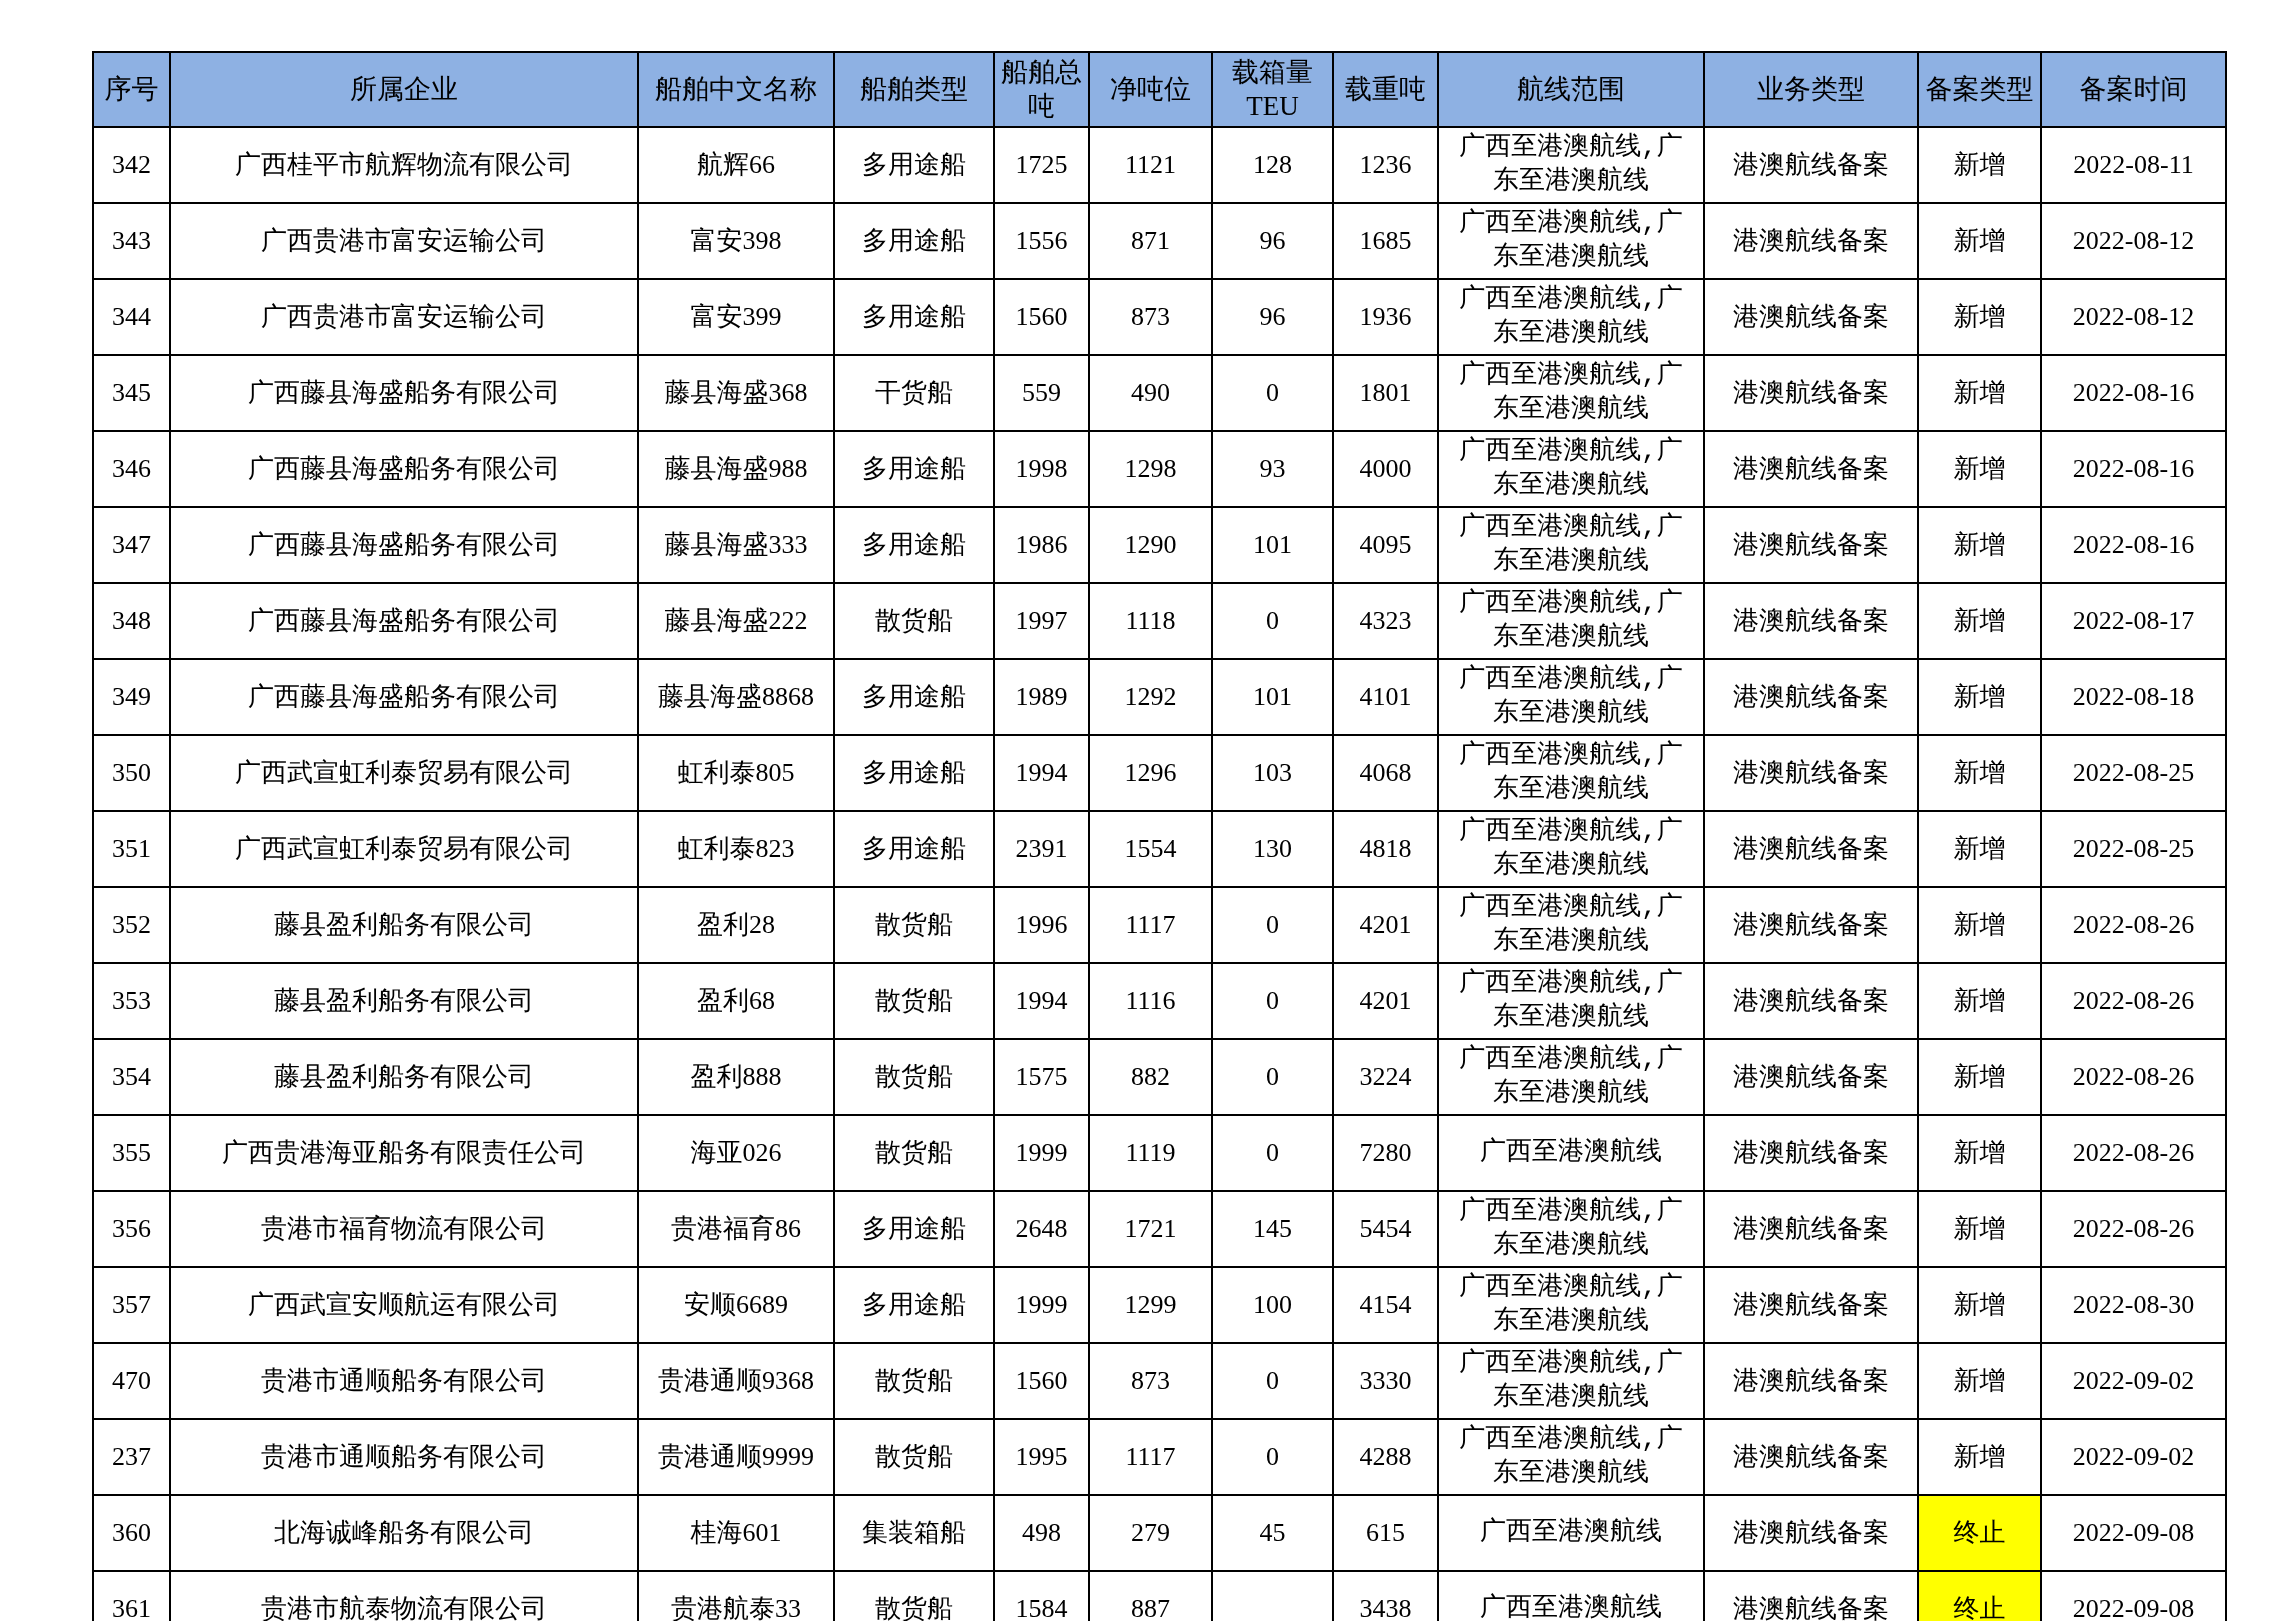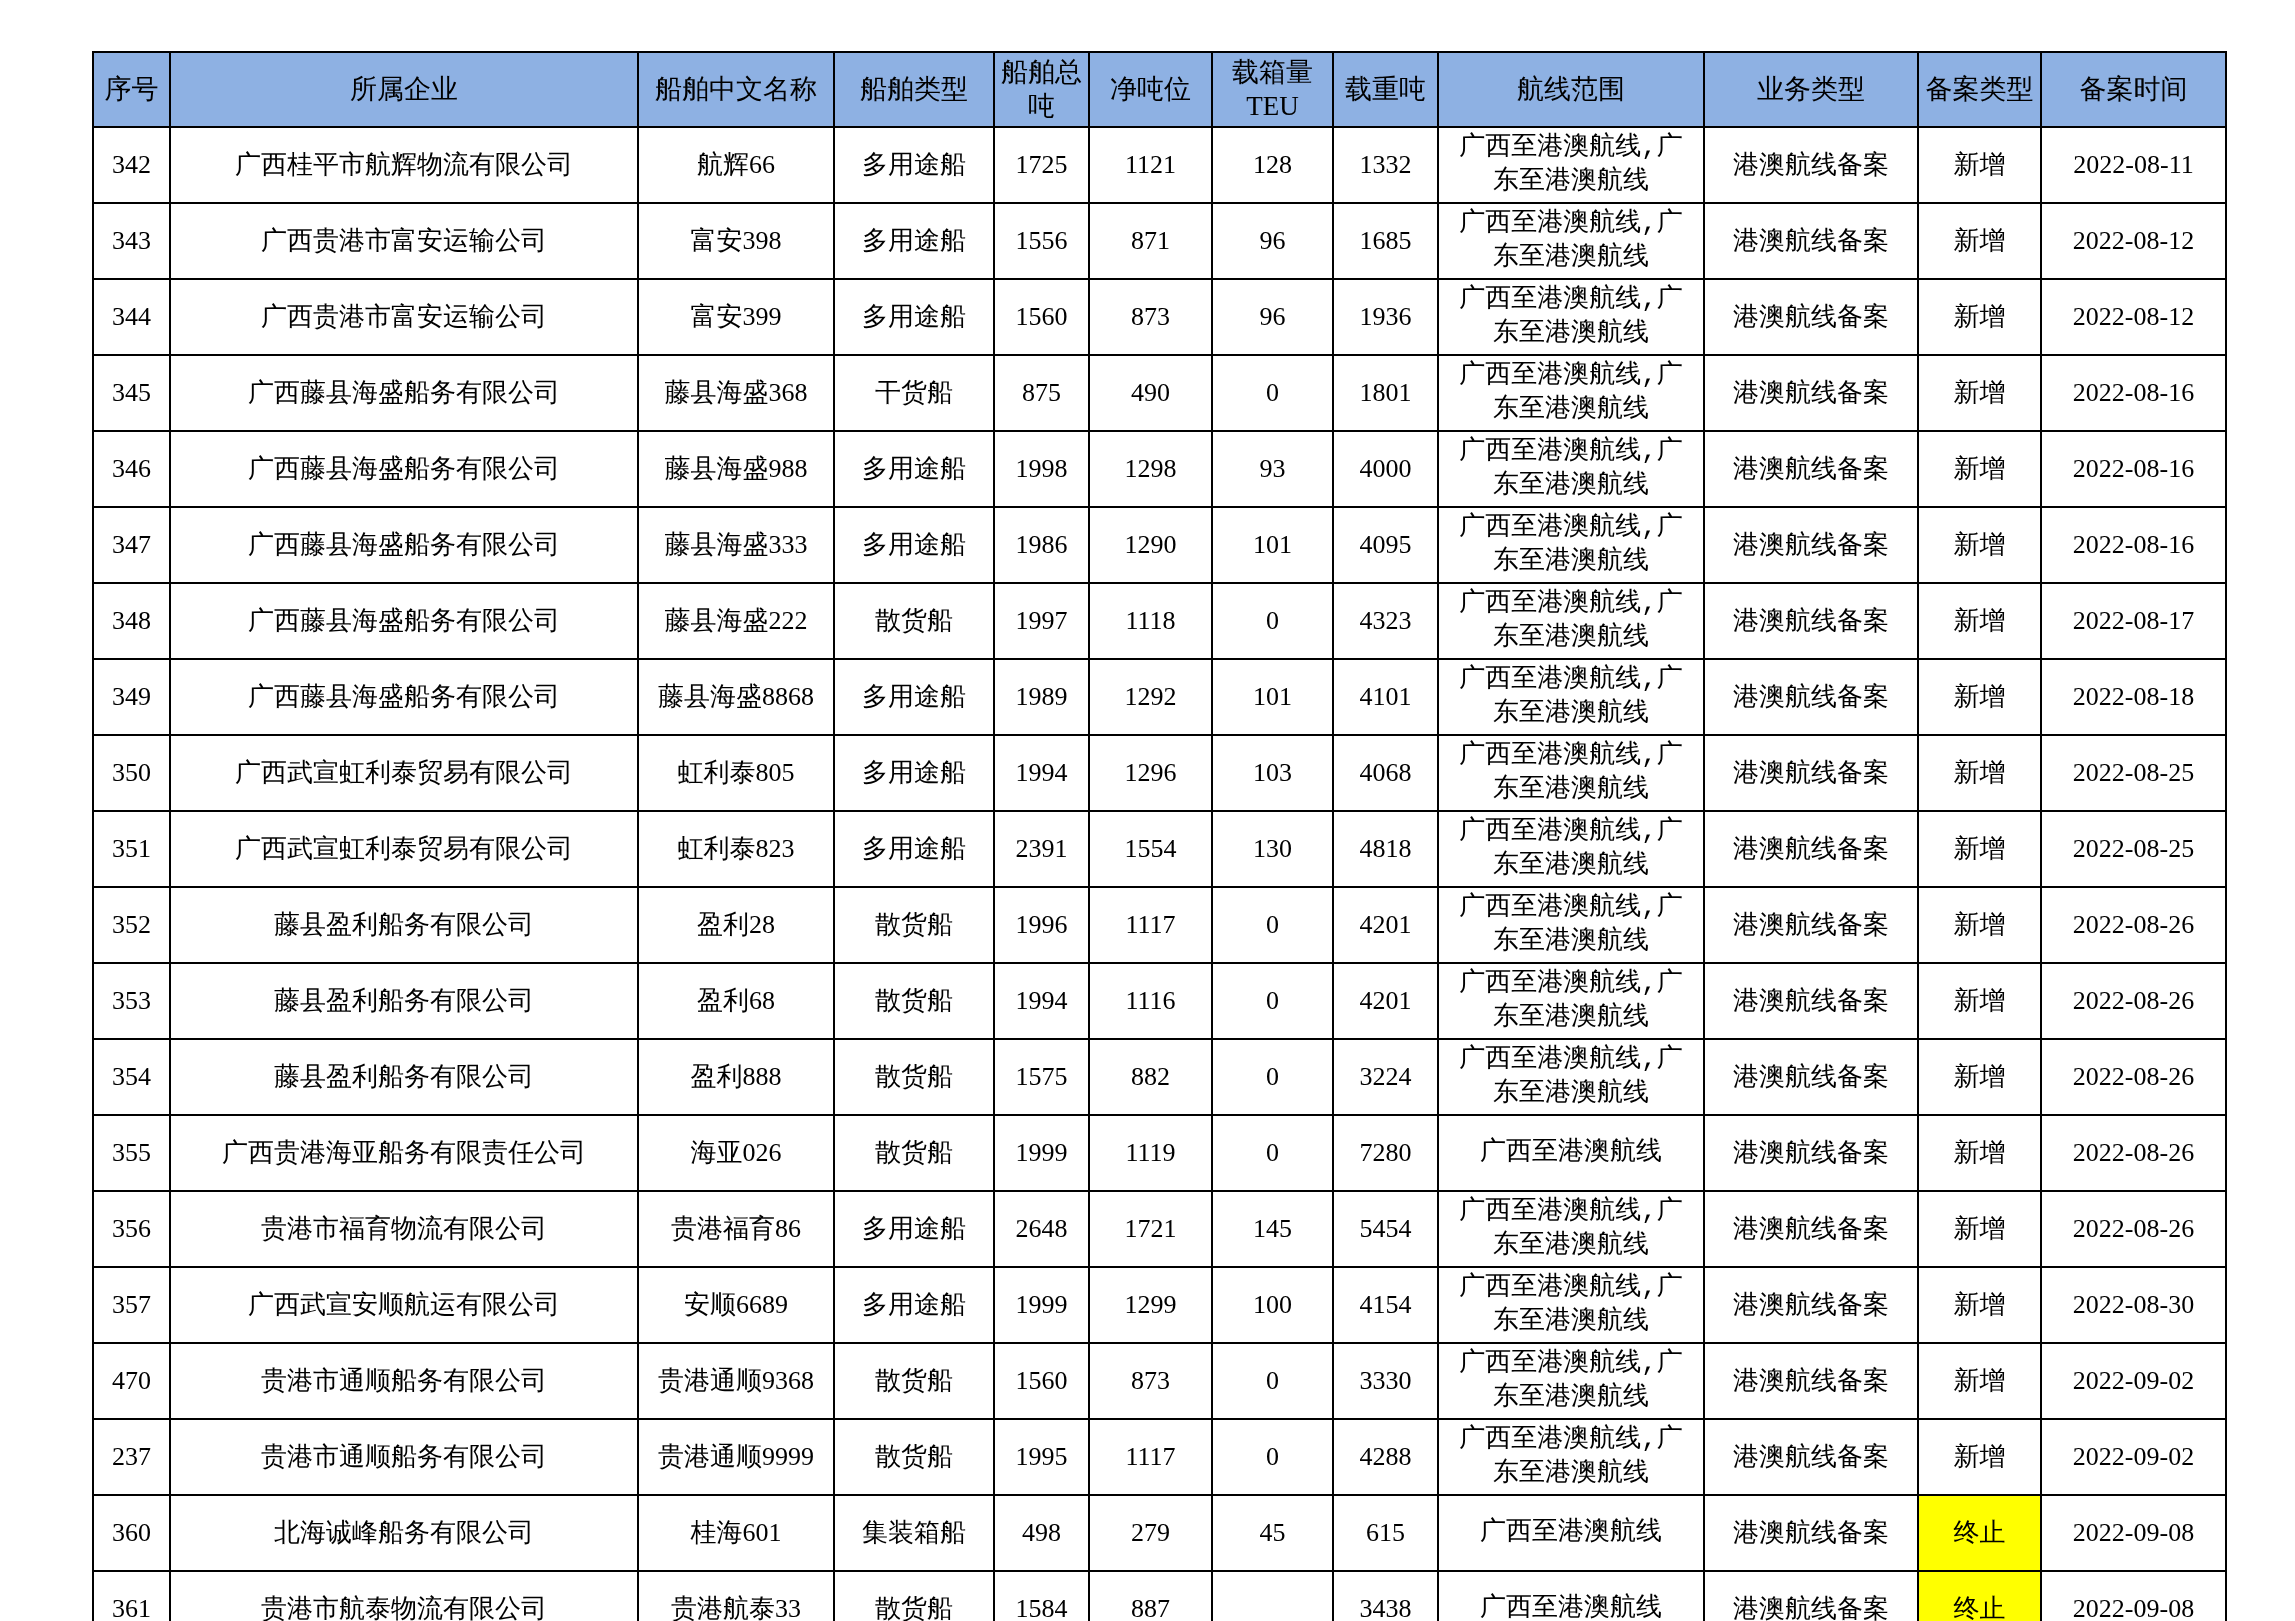--- a/index.html
+++ b/index.html
@@ -92,21 +92,21 @@
     </thead>
     <tbody id="table-body">
         <tr>
           <td>342</td>
           <td>广西桂平市航辉物流有限公司</td>
           <td>航辉66</td>
           <td>多用途船</td>
           <td>1725</td>
           <td>1121</td>
           <td>128</td>
-          <td>1332</td>
+          <td>1236</td>
           <td class="route-cell">广西至港澳航线,广东至港澳航线</td>
           <td>港澳航线备案</td>
           <td>新增</td>
           <td>2022-08-11</td>
         </tr>
         <tr>
           <td>343</td>
           <td>广西贵港市富安运输公司</td>
           <td>富安398</td>
           <td>多用途船</td>
@@ -131,21 +131,21 @@
           <td class="route-cell">广西至港澳航线,广东至港澳航线</td>
           <td>港澳航线备案</td>
           <td>新增</td>
           <td>2022-08-12</td>
         </tr>
         <tr>
           <td>345</td>
           <td>广西藤县海盛船务有限公司</td>
           <td>藤县海盛368</td>
           <td>干货船</td>
-          <td>875</td>
+          <td>559</td>
           <td>490</td>
           <td>0</td>
           <td>1801</td>
           <td class="route-cell">广西至港澳航线,广东至港澳航线</td>
           <td>港澳航线备案</td>
           <td>新增</td>
           <td>2022-08-16</td>
         </tr>
         <tr>
           <td>346</td>

